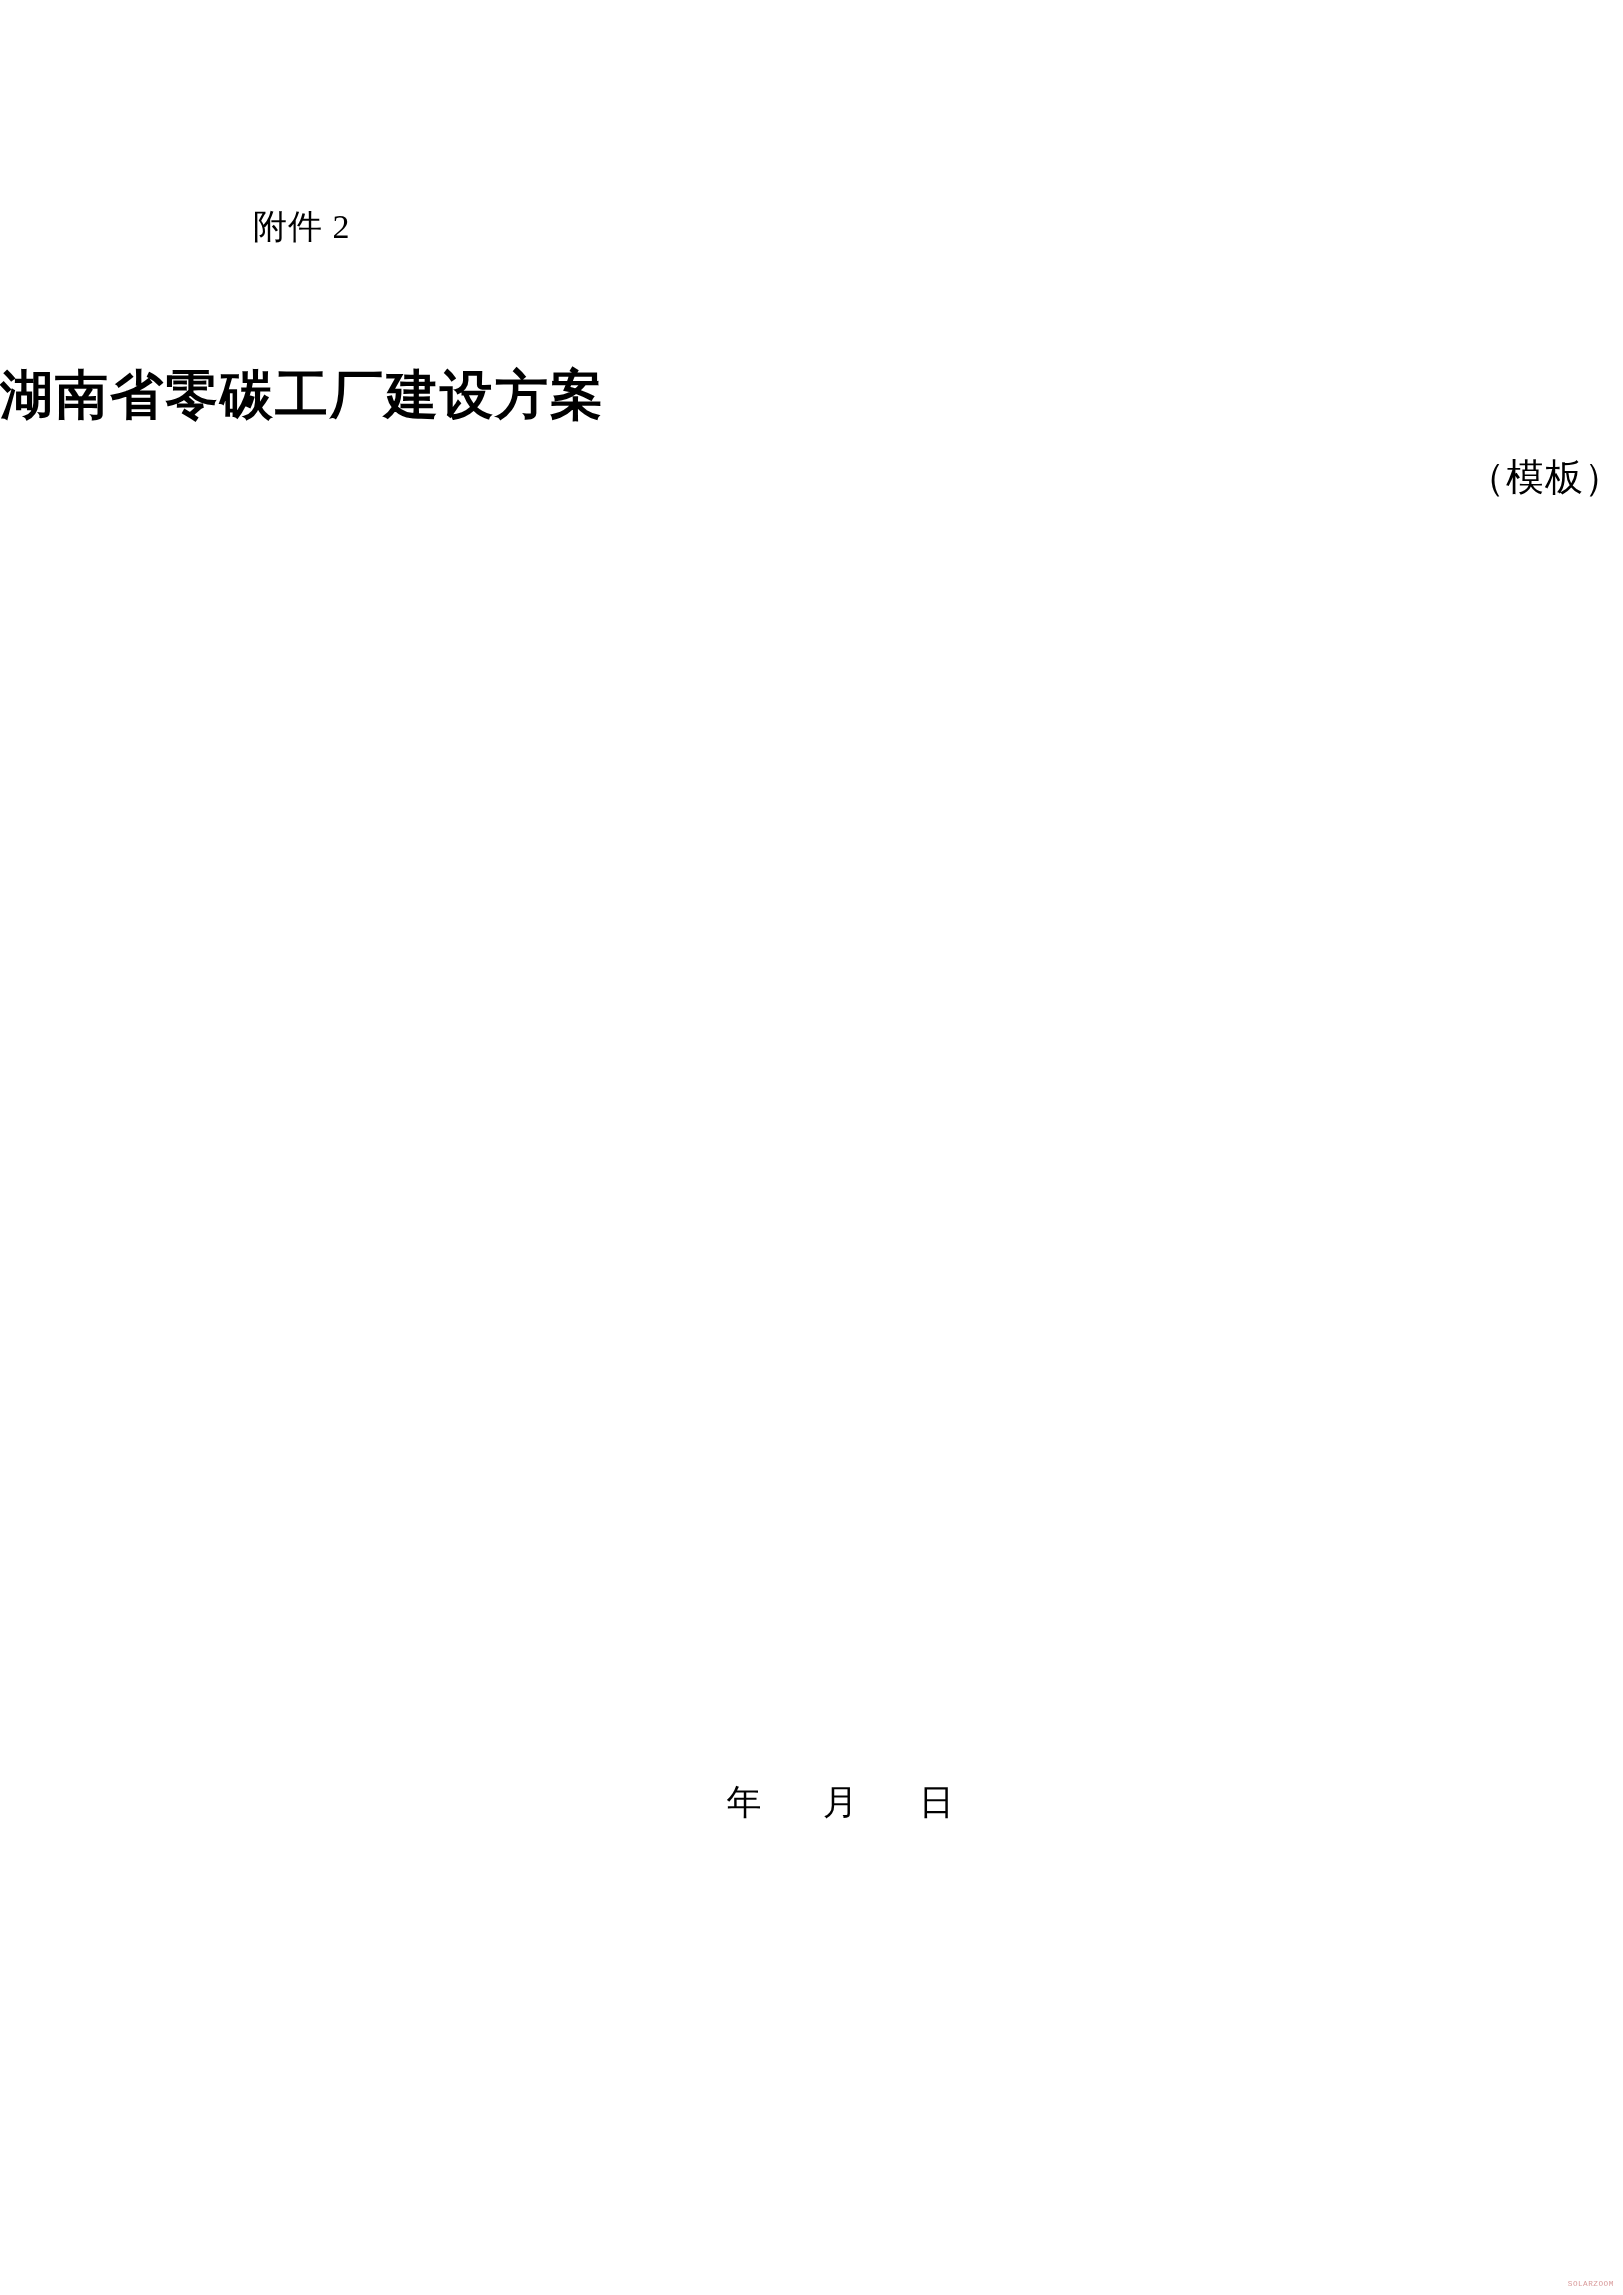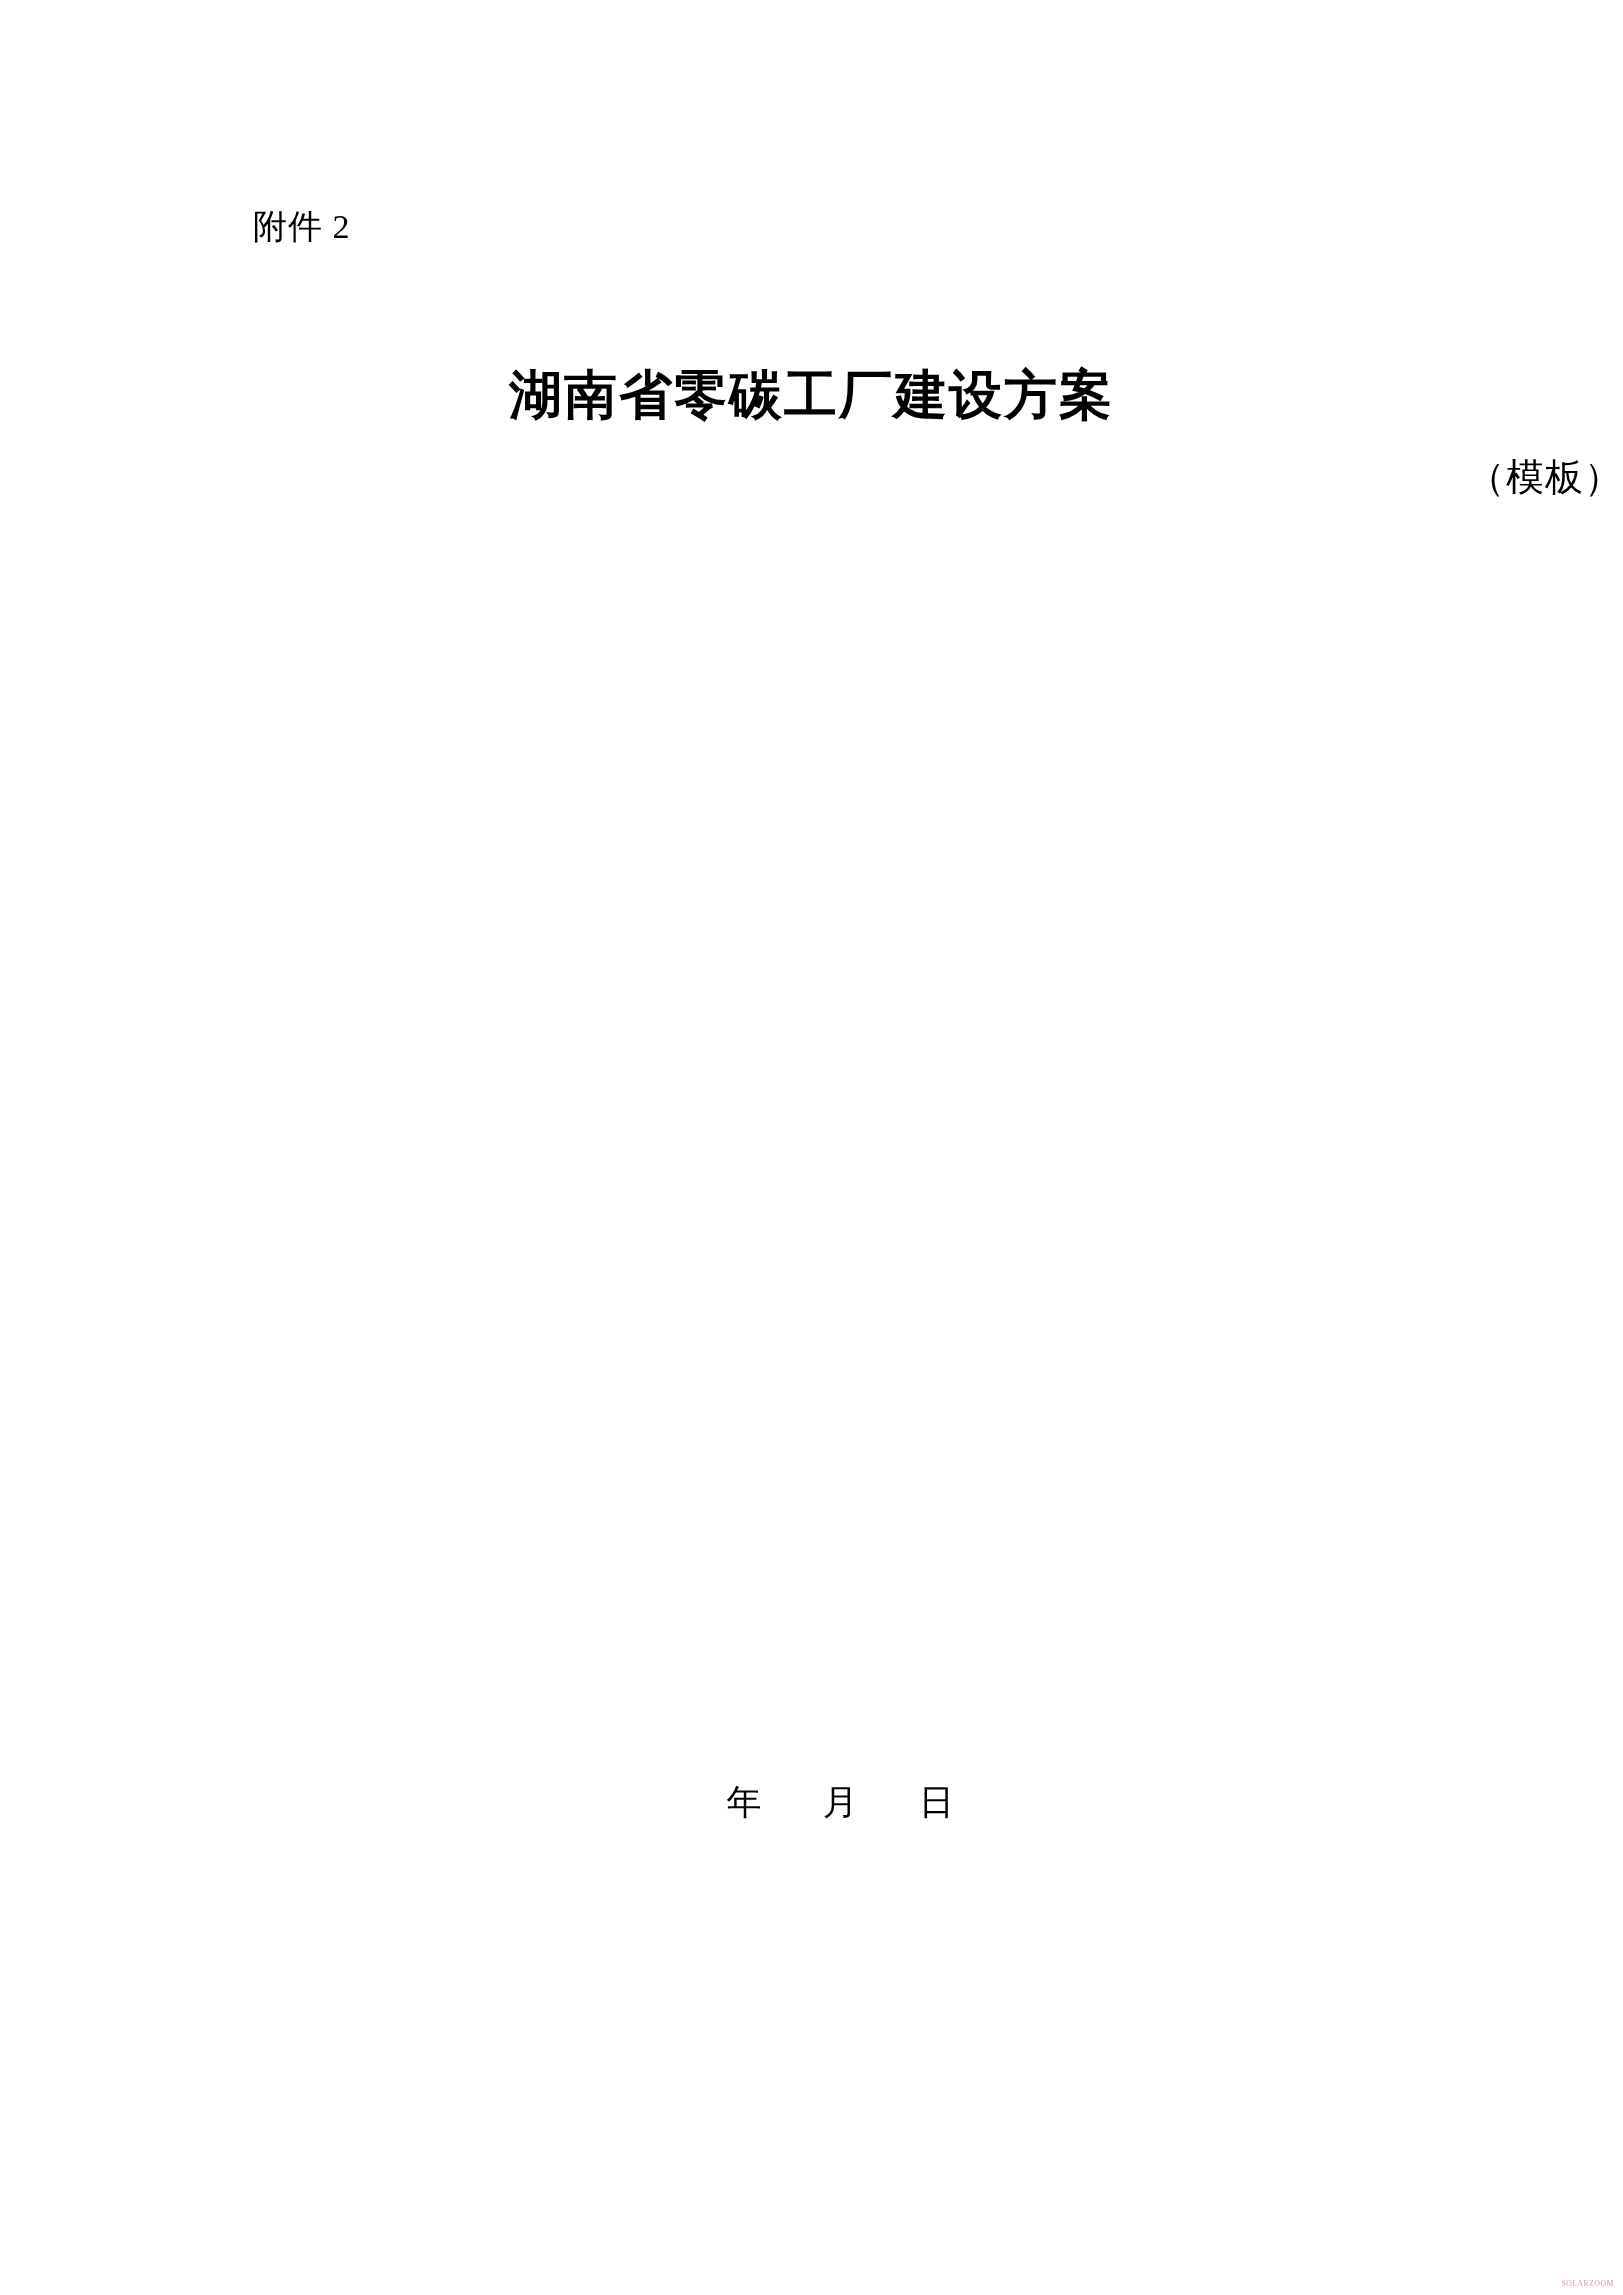--- a/index.html
+++ b/index.html
@@ -26,21 +26,20 @@
     line-height: 1.2;
     letter-spacing: 1px;
     white-space: nowrap;
     margin-left: 28px;
   }
   .doc-title {
     position: absolute;
     left: 0;
     top: 360px;
     width: 1623px;
-    text-align: center;
     font-family: "DejaVu Sans", "Liberation Sans", sans-serif;
     font-weight: bold;
     font-size: 53px;
     letter-spacing: 2px;
     white-space: nowrap;
   }
   .doc-subtitle {
     position: absolute;
     left: 0;
     top: 452px;
@@ -81,21 +80,21 @@
     padding-left: 29px;
   }
   .date-line .seg {
     display: inline-block;
     padding: 0 24.5px;
   }
   .watermark {
     position: absolute;
     right: 9.2px;
     bottom: 7.2px;
-    font-family: Liberation Serif, serif;
+    font-family: Liberation Mono, monospace;
     font-size: 7.7px;
     color: #d99a9a;
     letter-spacing: 0.5px;
     white-space: nowrap;
   }
 </style>
 </head>
 <body>
 
 <div class="page">

